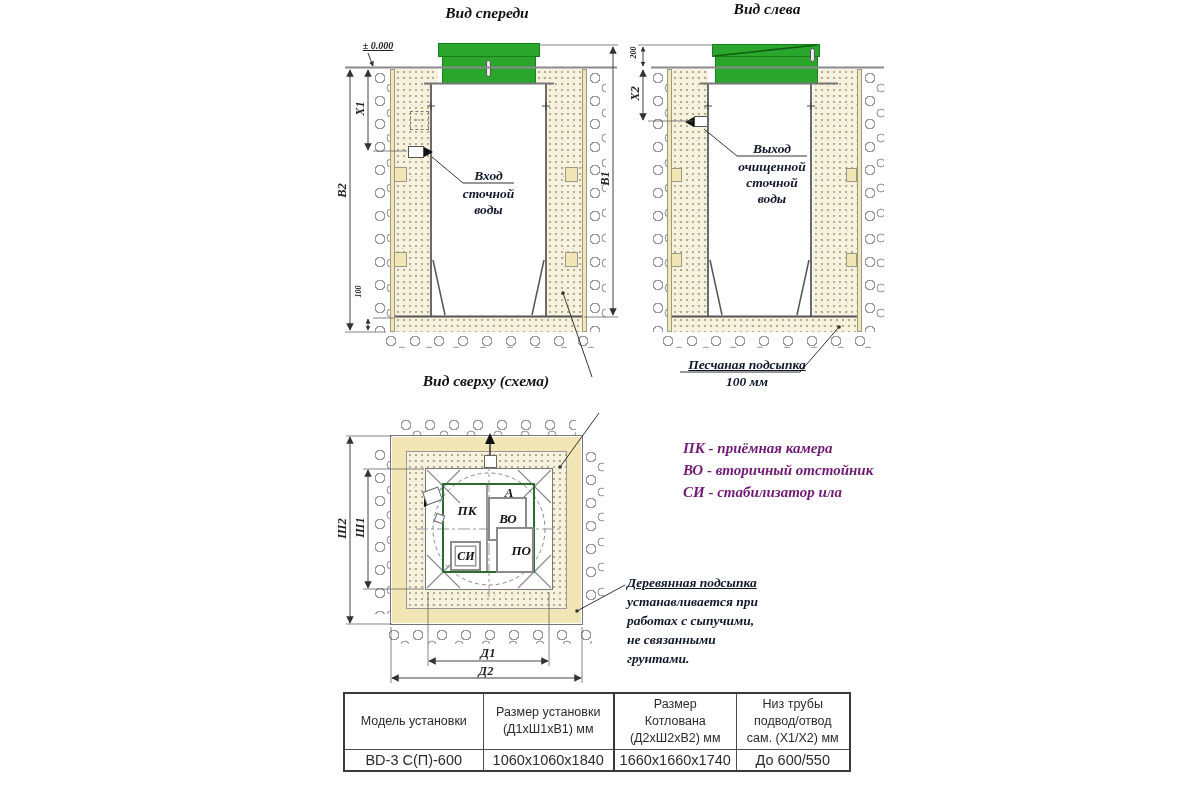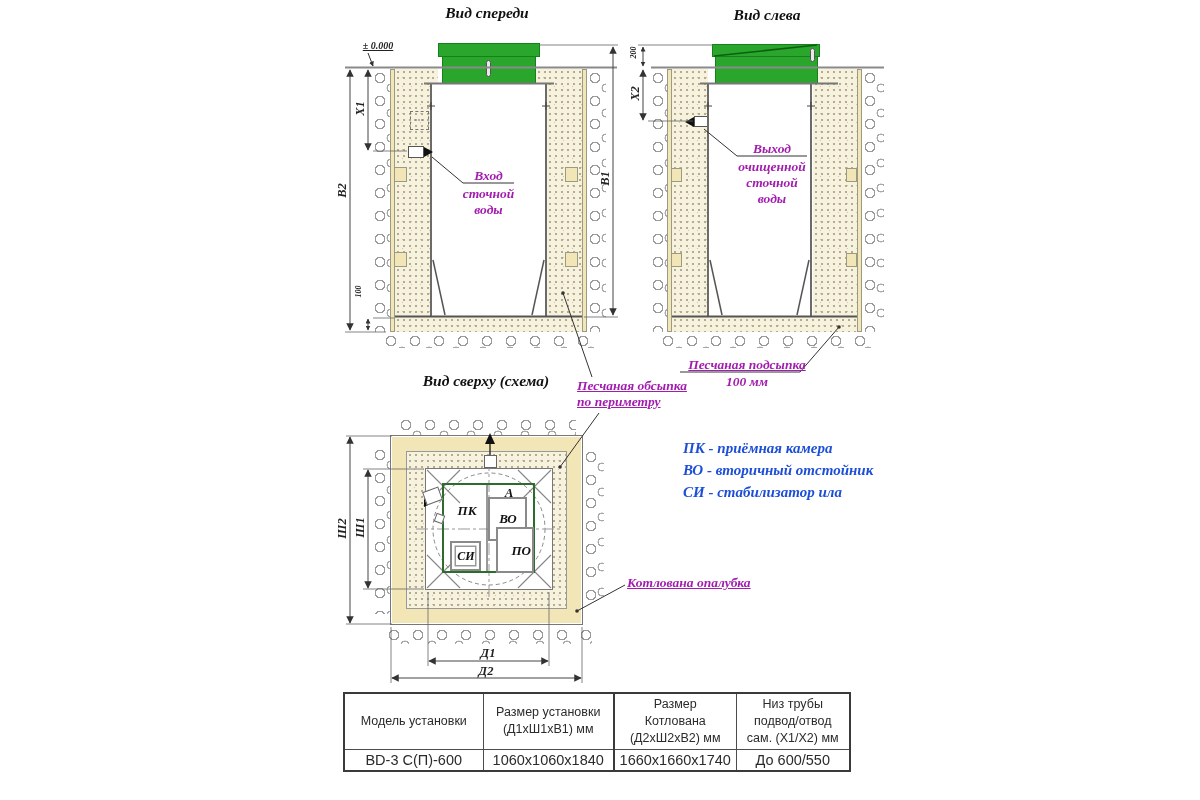--- a/index.html
+++ b/index.html
@@ -11,48 +11,48 @@
     radial-gradient(circle 6px at 8px 9px, transparent 4.2px, #9a9a9a 4.2px 5.2px, transparent 5.4px),
     radial-gradient(circle 5px at 19px 19px, transparent 3.4px, #a8a8a8 3.4px 4.4px, transparent 4.6px);
     background-size:24px 23px,27px 25px;}
   
   .sand{background-color:#f6f2de;background-image:
     radial-gradient(#b3ac8f 0.8px, transparent 0.95px),
     radial-gradient(#cdc6a8 0.7px, transparent 0.85px);
     background-size:6px 6px,9px 9px;background-position:0 0,3px 4px;}
   .wood{background:#f3e6b6;border:1px solid #9b9b85;box-sizing:border-box;}
   .white-box{background:#fff;box-sizing:border-box;}
-  .lbl{font:italic 600 13.5px "Liberation Serif",serif;color:#a21caf;
+  .lbl{font:italic 600 13.5px "Liberation Serif",serif;color:#0f172a;
        white-space:pre-line;text-align:center;line-height:1.17;}
   .lbl-left{text-align:left;}
   .title{font:italic 700 15.5px "Liberation Serif",serif;color:#111;text-align:center;white-space:pre-line;}
   .dim{font:italic 600 12.5px "Liberation Serif",serif;color:#222;text-align:center;white-space:nowrap;}
   .dim-sm{font-size:8px;}
   .rot{transform:rotate(-90deg);transform-origin:center center;}
   .u{text-decoration:underline;}
   .comp-lbl{font:italic 700 13px "Liberation Serif",serif;color:#111;text-align:center;}
-  .legend-line{font:italic 600 15px "Liberation Serif",serif;color:#1d4ed8;line-height:22px;white-space:pre;}
+  .legend-line{font:italic 600 15px "Liberation Serif",serif;color:#701a75;line-height:22px;white-space:pre;}
   
   .spec-table{border-collapse:collapse;font-family:"Liberation Sans",sans-serif;color:#2b2b2b;
               table-layout:fixed;}
   .spec-table th,.spec-table td{border:1px solid #4c4c4c;text-align:center;vertical-align:middle;
               white-space:pre-line;padding:2px 3px;box-sizing:border-box;}
   .spec-table{border:2px solid #3a3a3a;}
   .spec-table th{font-weight:400;font-size:12.5px;line-height:1.35;height:52px;}
   .spec-table td{font-size:14.5px;height:22px;}
   .thick-r{border-right:2.5px solid #3a3a3a !important;}
   svg.overlay{position:absolute;left:0;top:0;pointer-events:none;}
 </style>
 </head>
 <body>
 
 <div class="canvas">
 
   <div class="abs title" style="left:427px;top:4px;width:120px;">Вид спереди</div>
-  <div class="abs title" style="left:707px;top:6px;width:120px;">Вид слева</div>
+  <div class="abs title" style="left:707px;top:0;width:120px;">Вид слева</div>
   <div class="abs title" style="left:406px;top:372px;width:160px;">Вид сверху (схема)</div>
 
   <div class="abs rock" style="left:372px;top:69px;width:20px;height:263px;"></div>
   <div class="abs rock" style="left:587px;top:69px;width:19px;height:263px;"></div>
   <div class="abs rock" style="left:383px;top:332px;width:212px;height:16px;"></div>
   <div class="abs wood" style="left:390px;top:69px;width:5px;height:263px;"></div>
   <div class="abs wood" style="left:582px;top:69px;width:5px;height:263px;"></div>
   <div class="abs sand" style="left:395px;top:69px;width:35px;height:248px;"></div>
   <div class="abs sand" style="left:547px;top:69px;width:35px;height:248px;"></div>
   <div class="abs sand" style="left:430px;top:69px;width:8px;height:15px;"></div>
@@ -210,23 +210,25 @@
 
   <div class="abs lbl" style="left:463px;top:168px;width:51px;">Вход</div>
   <div class="abs lbl" style="left:455px;top:186px;width:67px;">сточной
 воды</div>
   <div class="abs lbl" style="left:737px;top:141px;width:70px;">Выход</div>
   <div class="abs lbl" style="left:726px;top:159px;width:92px;">очищенной
 сточной
 воды</div>
   <div class="abs lbl" style="left:677px;top:357px;width:140px;text-decoration:underline;">Песчаная подсыпка</div>
   <div class="abs lbl" style="left:677px;top:374px;width:140px;">100 мм</div>
-  <div class="abs lbl lbl-left u" style="left:577px;top:378px;width:130px;">Песчаная обсыпка
-по периметру</div>
-  <div class="abs lbl lbl-left u" style="left:627px;top:575px;width:150px;">Котлована опалубка</div>
+  <div class="abs lbl lbl-left u" style="left:627px;top:575px;width:150px;">Деревянная подсыпка</div>
+  <div class="abs lbl lbl-left" style="left:627px;top:593px;width:150px;line-height:1.4;">устанавливается при
+работах с сыпучими,
+не связанными
+грунтами.</div>
 
   <div class="abs" style="left:683px;top:437px;width:230px;">
     <div class="legend-line">ПК - приёмная камера</div>
     <div class="legend-line">ВО - вторичный отстойник</div>
     <div class="legend-line">СИ - стабилизатор ила</div>
   </div>
 
   <table class="spec-table abs" style="left:343px;top:692px;width:506px;">
     <colgroup>
         <col style="width:139px">

